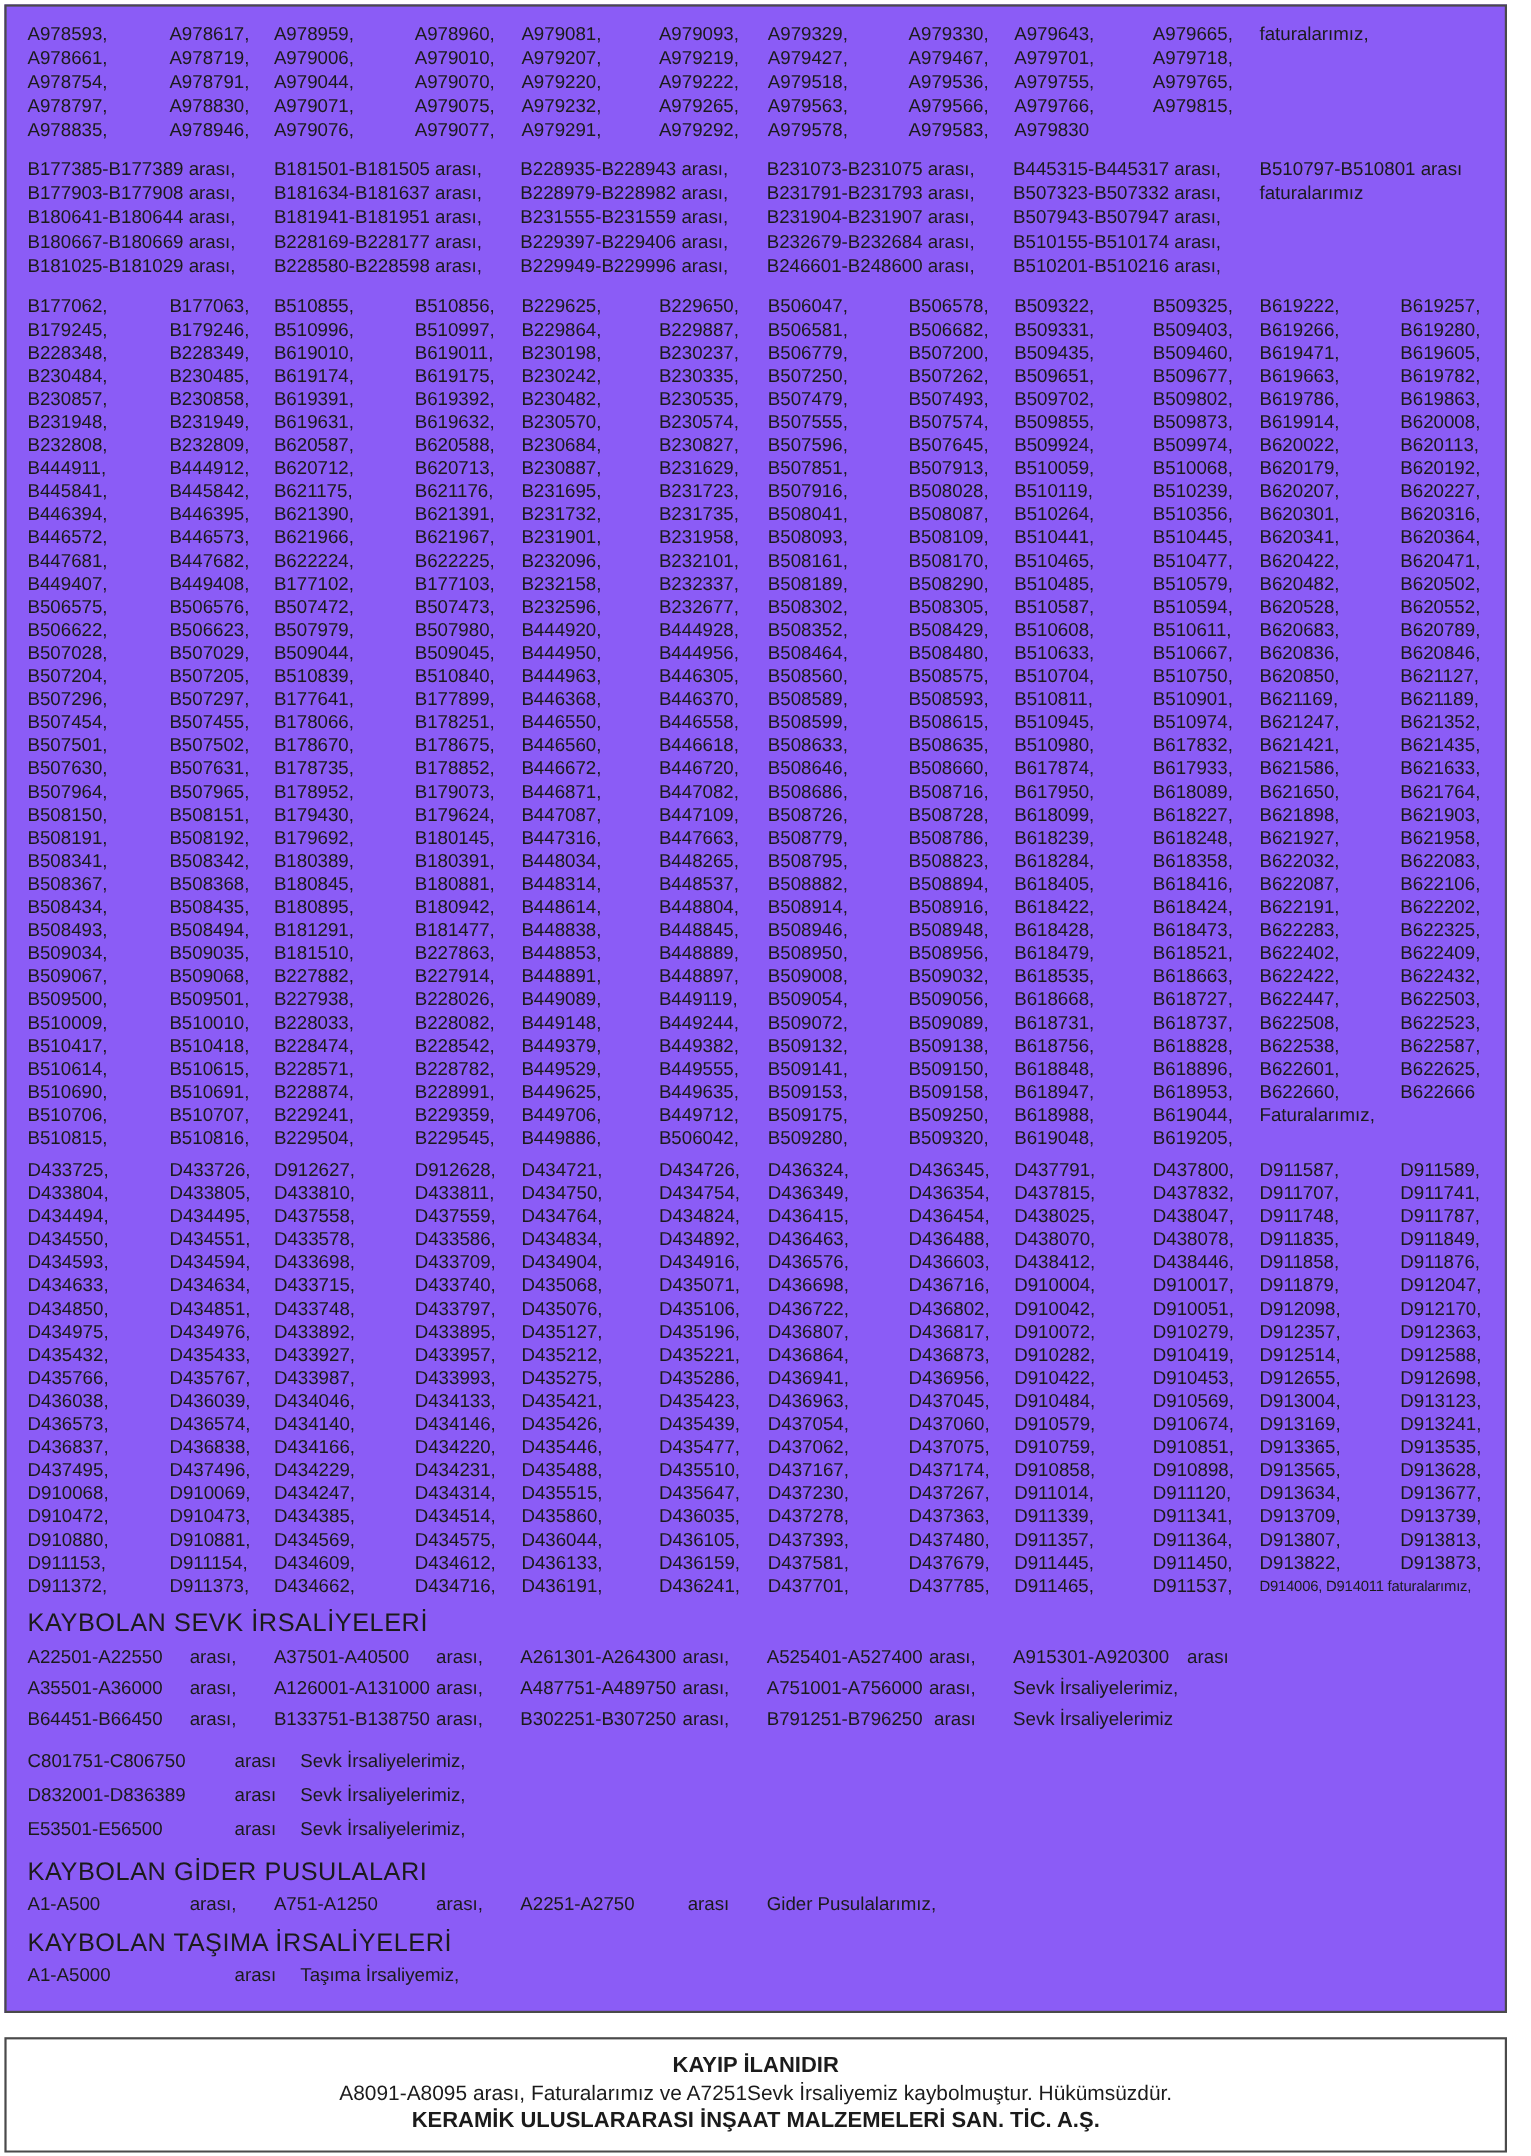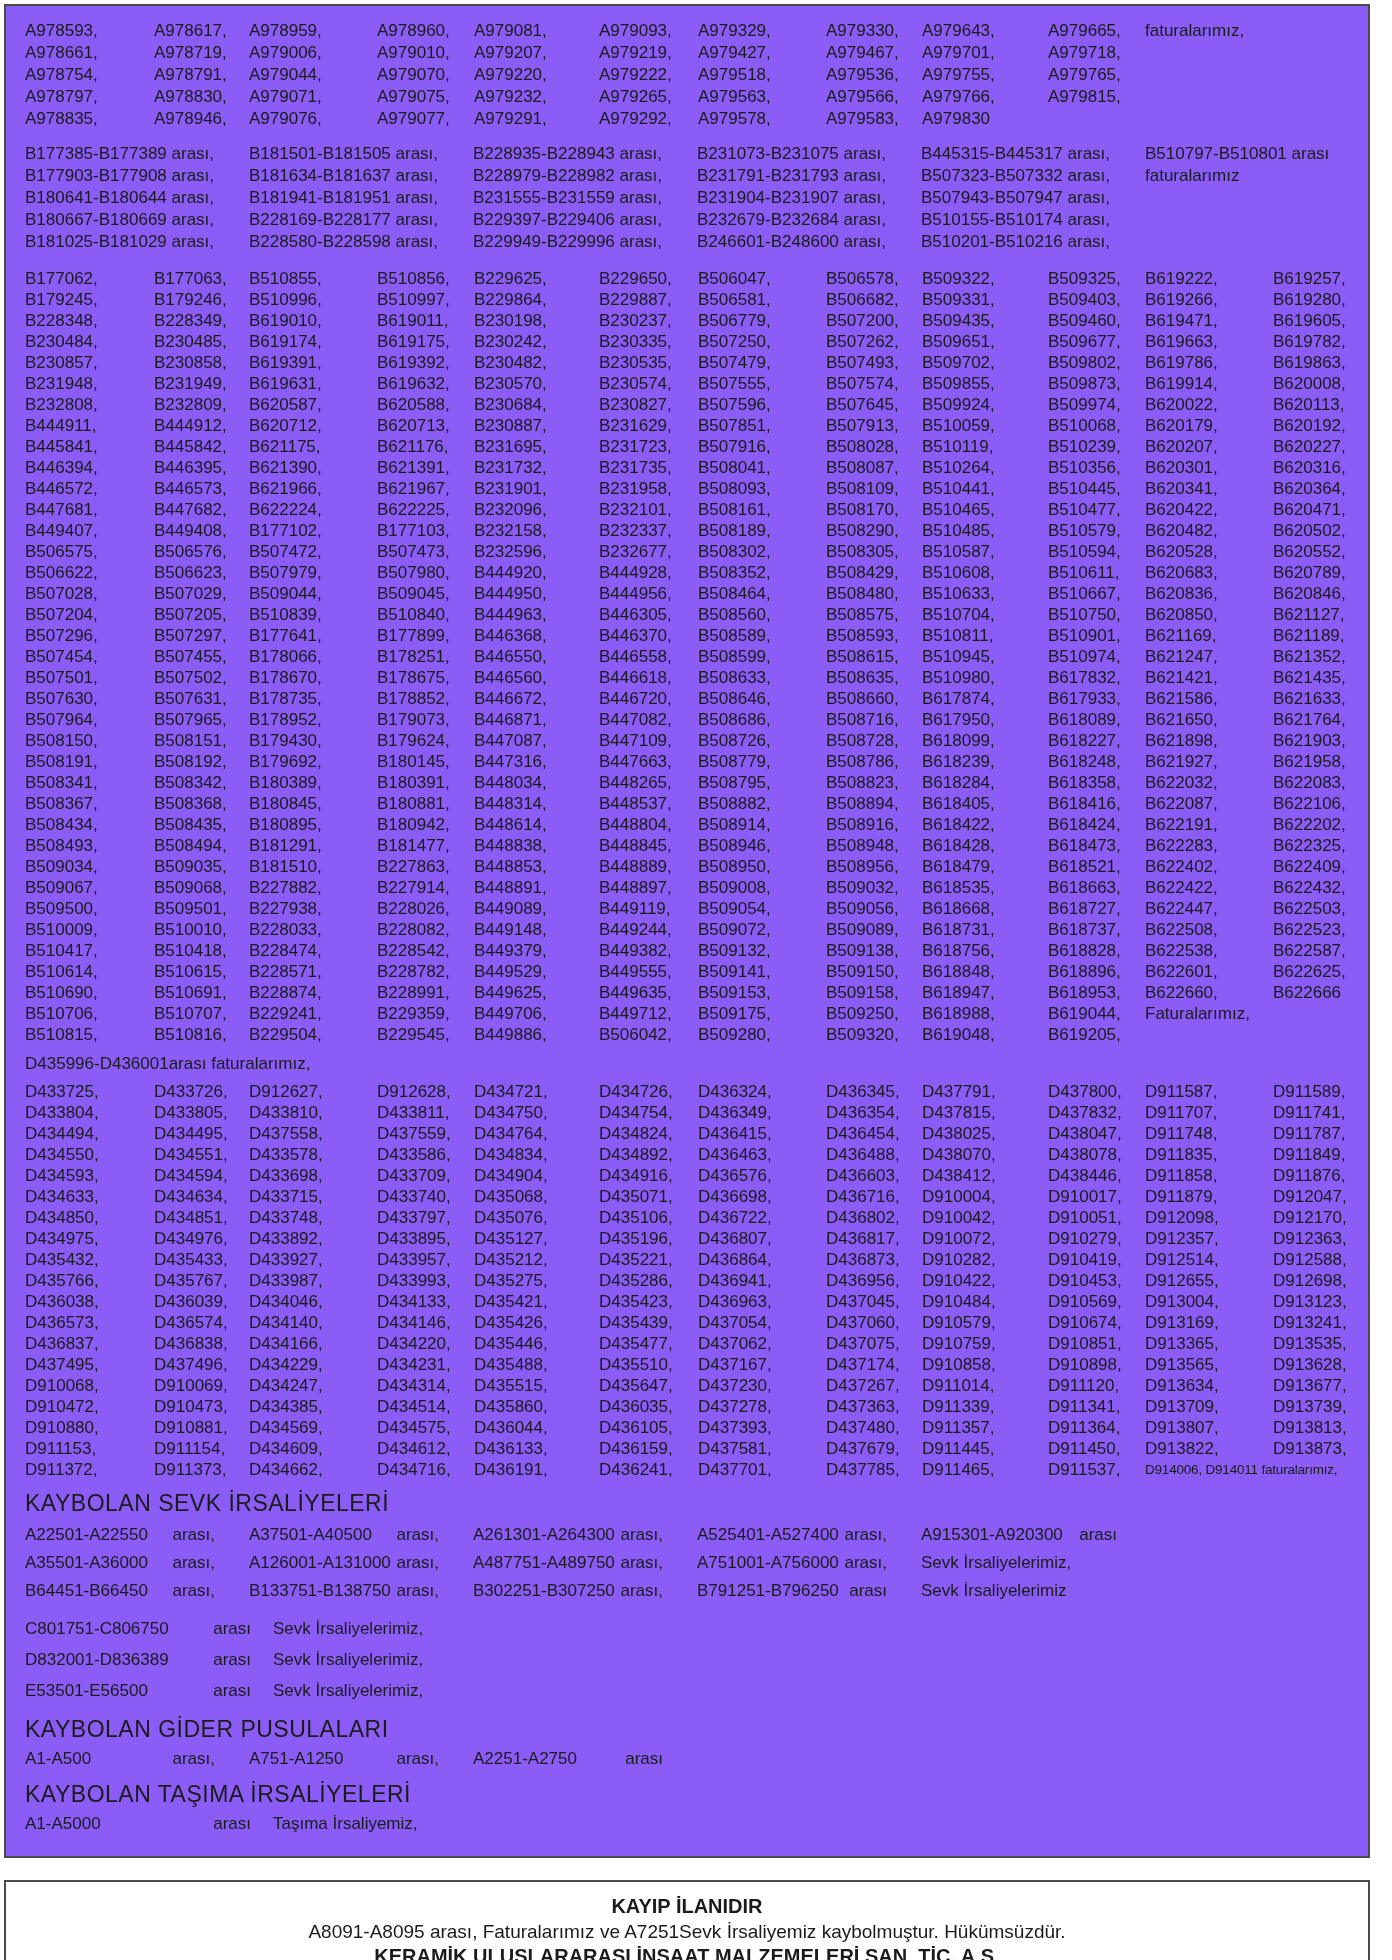--- a/index.html
+++ b/index.html
@@ -569,21 +569,20 @@
       <span class="cell">B449886,</span>
       <span class="cell">B506042,</span>
       <span class="cell">B509280,</span>
       <span class="cell">B509320,</span>
       <span class="cell">B619048,</span>
       <span class="cell">B619205,</span>
       <span class="cell"></span>
       <span class="cell"></span>
     </div>
 
-  <div class="d-header">D435996-D436001arası faturalarımız,</div>
 
   <div class="num-grid d-grid">
       <span class="cell">D433725,</span>
       <span class="cell">D433726,</span>
       <span class="cell">D912627,</span>
       <span class="cell">D912628,</span>
       <span class="cell">D434721,</span>
       <span class="cell">D434726,</span>
       <span class="cell">D436324,</span>
       <span class="cell">D436345,</span>
@@ -837,20 +836,21 @@
       <span class="cell justify"><span>E53501-E56500</span><span>arası</span></span>
       <span class="cell">Sevk İrsaliyelerimiz,</span>
     </div>
 
   <div class="section-title">KAYBOLAN GİDER PUSULALARI</div>
 
   <div class="gider-grid">
       <span class="cell justify"><span>A1-A500</span><span>arası,</span></span>
       <span class="cell justify"><span>A751-A1250</span><span>arası,</span></span>
       <span class="cell justify"><span>A2251-A2750</span><span>arası</span></span>
+      <span class="cell">Gider Pusulalarımız,</span>
     </div>
 
   <div class="section-title">KAYBOLAN TAŞIMA İRSALİYELERİ</div>
 
   <div class="tasima-grid">
       <span class="cell justify"><span>A1-A5000</span><span>arası</span></span>
       <span class="cell">Taşıma İrsaliyemiz,</span>
     </div>
 
 </div>

